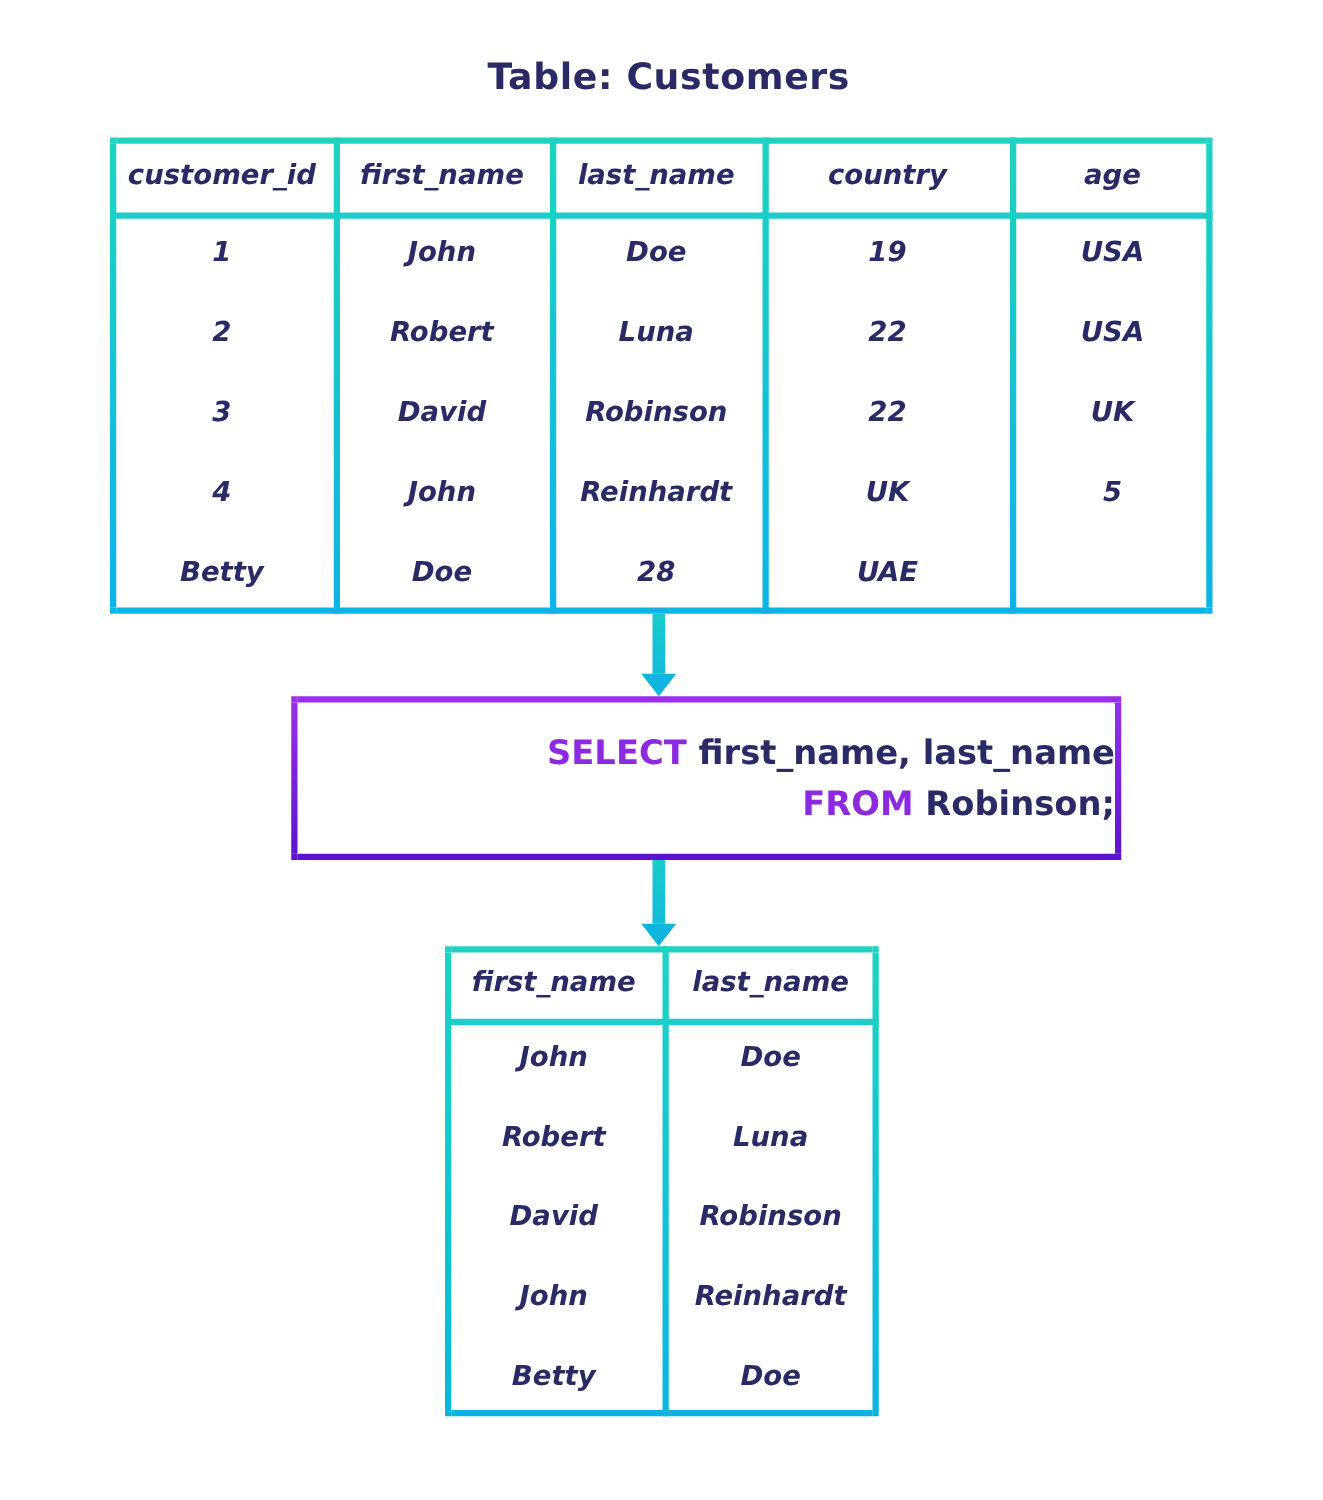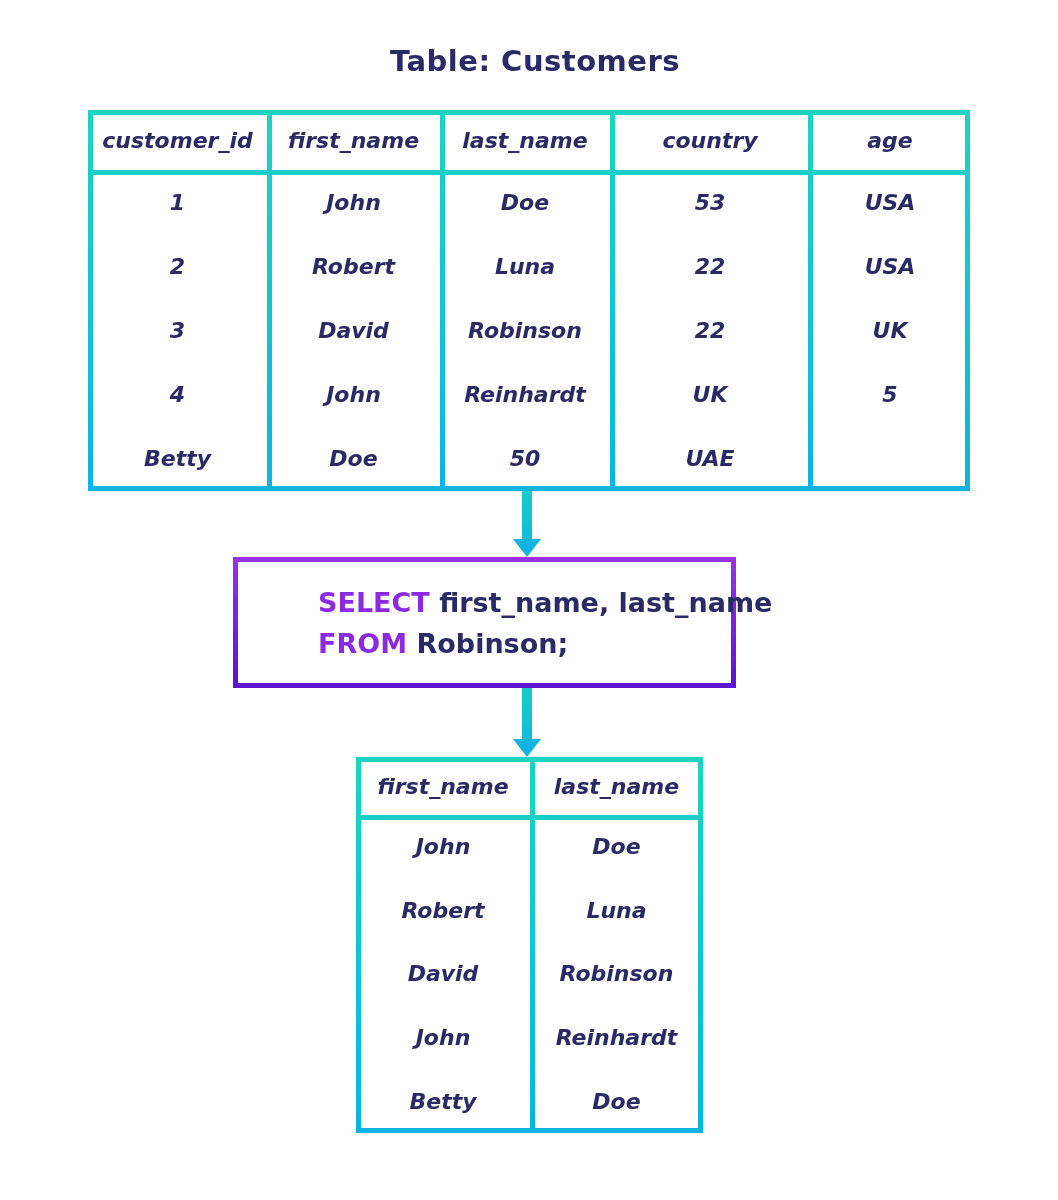--- a/index.html
+++ b/index.html
@@ -39,24 +39,25 @@
            border-left:14px solid transparent; border-right:14px solid transparent;
            border-top:18px solid #0fb5de; }
   .arrow1 { left:513px; top:491px; height:66px; }
   .arrow1 .shaft{ height:48px; }
   .arrow1 .head{ top:48px; }
   .arrow2 { left:513px; top:688px; height:69px; }
   .arrow2 .shaft{ height:51px; }
   .arrow2 .head{ top:51px; }
   
   .sqlbox {
-    position:absolute; left:233px; top:557px; width:503px; height:131px;
+    position:absolute; left:233px; top:557px; width:664px; height:131px;
     box-sizing:border-box; padding:20px 0 0 80px;
     border:5px solid #7b22dc;
     border-image:linear-gradient(to bottom,#9a2fe9,#5d13cf) 1;
+    text-align:right;
   }
   .sqlline { font-size:27px; line-height:41px; white-space:pre; }
   .kw { color:#8c2ae2; }
 </style>
 </head>
 <body>
 
 <div class="canvas">
 
   <div class="title">Table: Customers</div>
@@ -65,21 +66,21 @@
     <div class="cells">
       <div class="cell">customer_id</div>
       <div class="cell">first_name</div>
       <div class="cell">last_name</div>
       <div class="cell">country</div>
       <div class="cell">age</div>
 
       <div class="cell">1</div>
       <div class="cell">John</div>
       <div class="cell">Doe</div>
-      <div class="cell">53</div>
+      <div class="cell">19</div>
       <div class="cell">USA</div>
 
       <div class="cell">2</div>
       <div class="cell">Robert</div>
       <div class="cell">Luna</div>
       <div class="cell">22</div>
       <div class="cell">USA</div>
 
       <div class="cell">3</div>
       <div class="cell">David</div>
@@ -88,21 +89,21 @@
       <div class="cell">UK</div>
 
       <div class="cell">4</div>
       <div class="cell">John</div>
       <div class="cell">Reinhardt</div>
       <div class="cell">UK</div>
 
       <div class="cell">5</div>
       <div class="cell">Betty</div>
       <div class="cell">Doe</div>
-      <div class="cell">50</div>
+      <div class="cell">28</div>
       <div class="cell">UAE</div>
     </div>
     <div class="vline v1"></div>
     <div class="vline v2"></div>
     <div class="vline v3"></div>
     <div class="vline v4"></div>
     <div class="hline"></div>
     <div class="outer"></div>
   </div>
 

